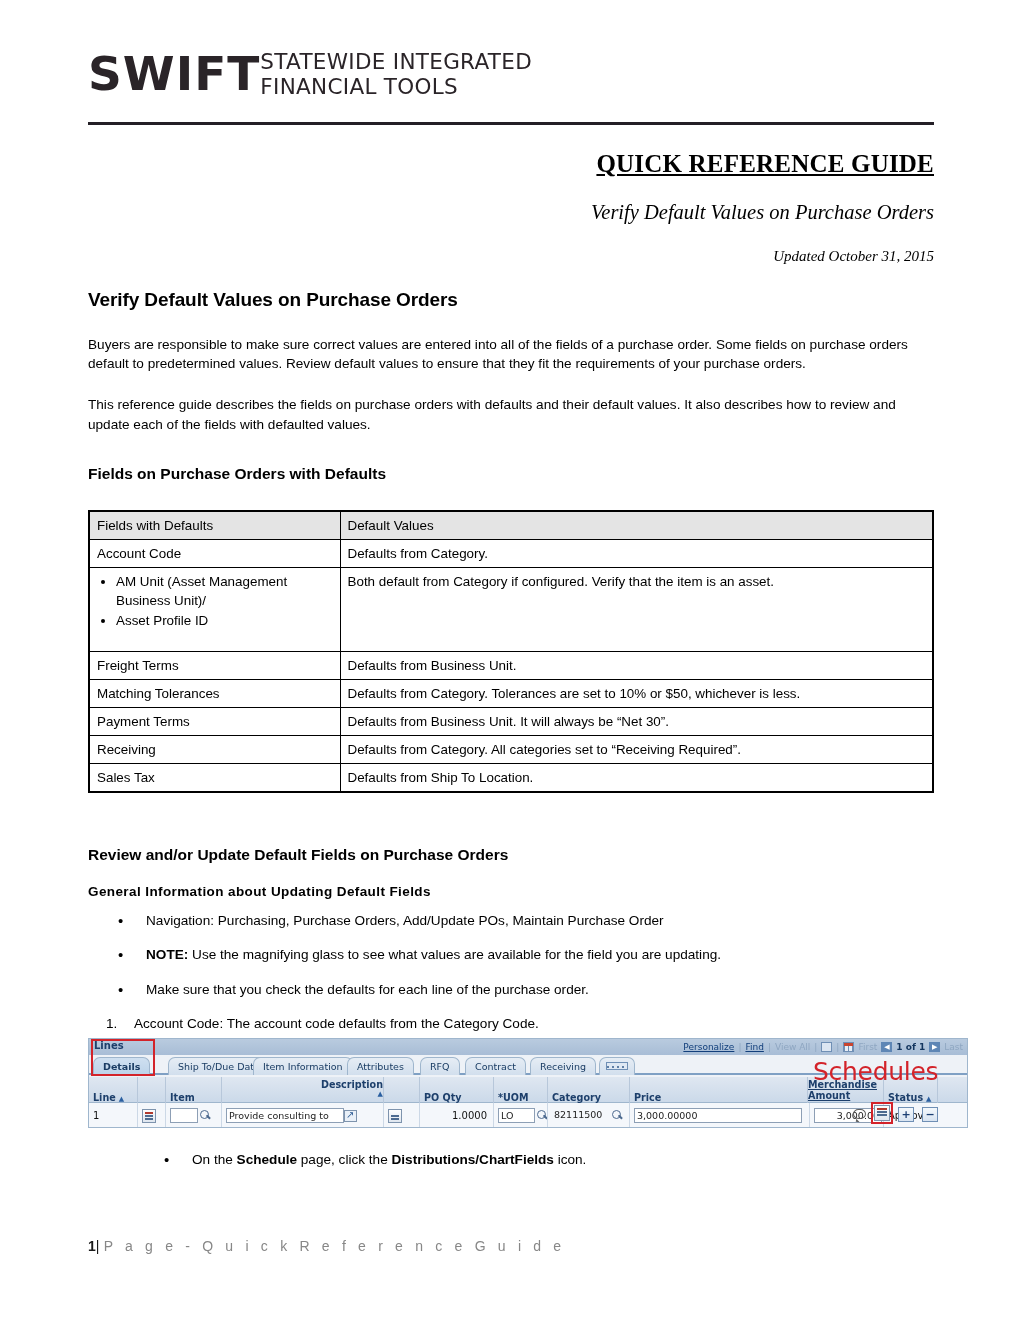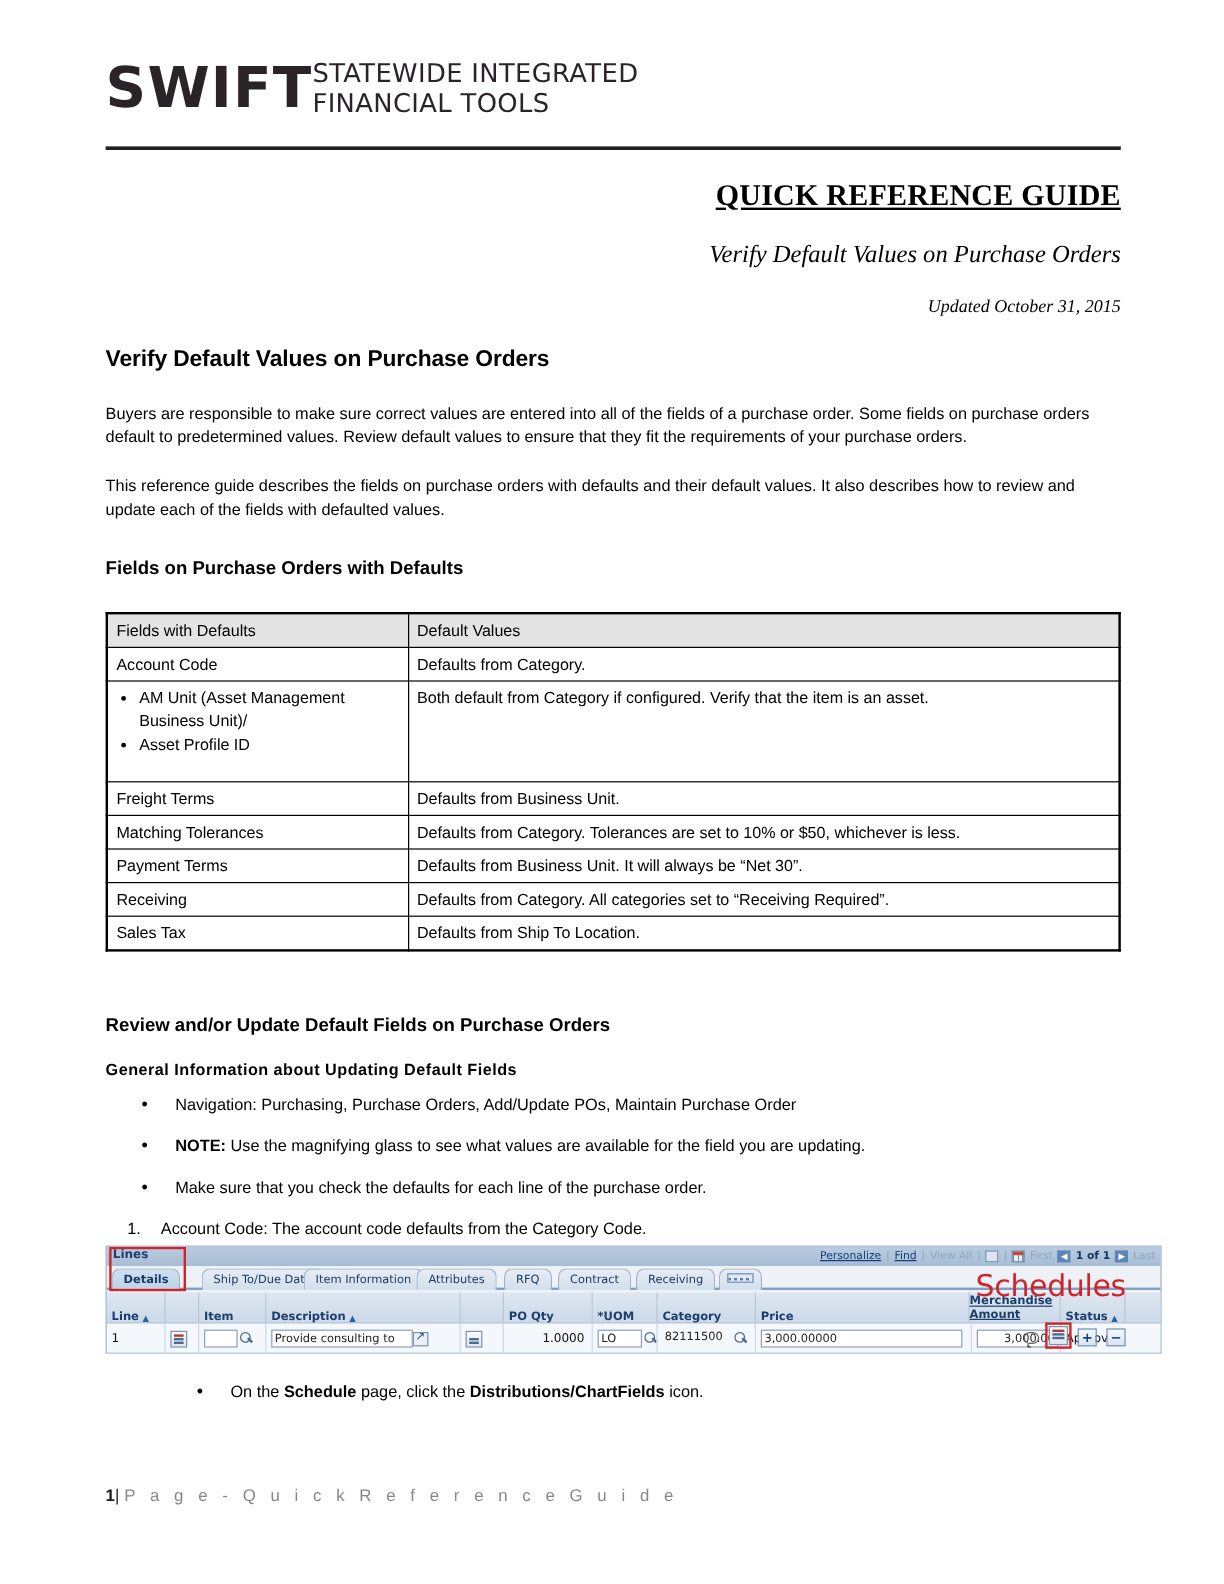--- a/index.html
+++ b/index.html
@@ -422,21 +422,21 @@
 
     <div class="redbox" style="left:2px; top:0px; width:64px; height:37px;"></div>
 
     <div class="colhdr">
       <div class="ch nb" style="left:0px;   width:48px;">
           <span>Line</span>
           <span class="asc">▲</span>
         </div>
       <div class="ch" style="left:48px;  width:28px;"></div>
       <div class="ch" style="left:76px;  width:56px;">Item</div>
-      <div class="ch" style="left:132px; width:162px;">
+      <div class="ch" style="left:132px; width:162px;flex-direction:column;">
           <span>Description</span>
           <span class="asc">▲</span>
         </div>
       <div class="ch" style="left:294px; width:36px;"></div>
       <div class="ch" style="left:330px; width:74px;">PO Qty</div>
       <div class="ch" style="left:404px; width:54px;">*UOM</div>
       <div class="ch" style="left:458px; width:82px;">Category</div>
       <div class="ch" style="left:540px; width:180px;">Price</div>
       <div class="ch two" style="left:718px; width:74px; justify-content:flex-end; padding-right:4px; text-decoration:underline;">
           <span class="tw">Merchandise Amount</span>

